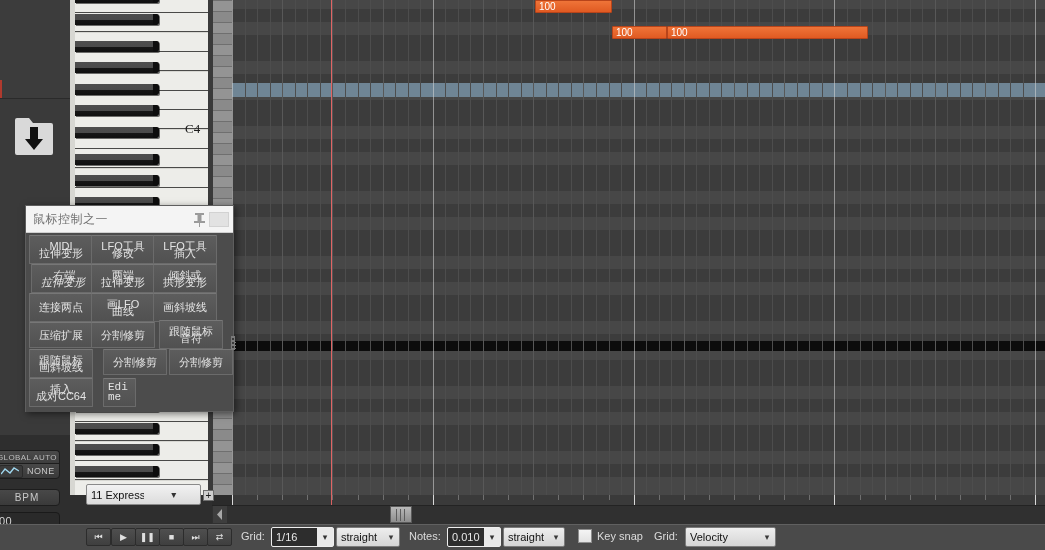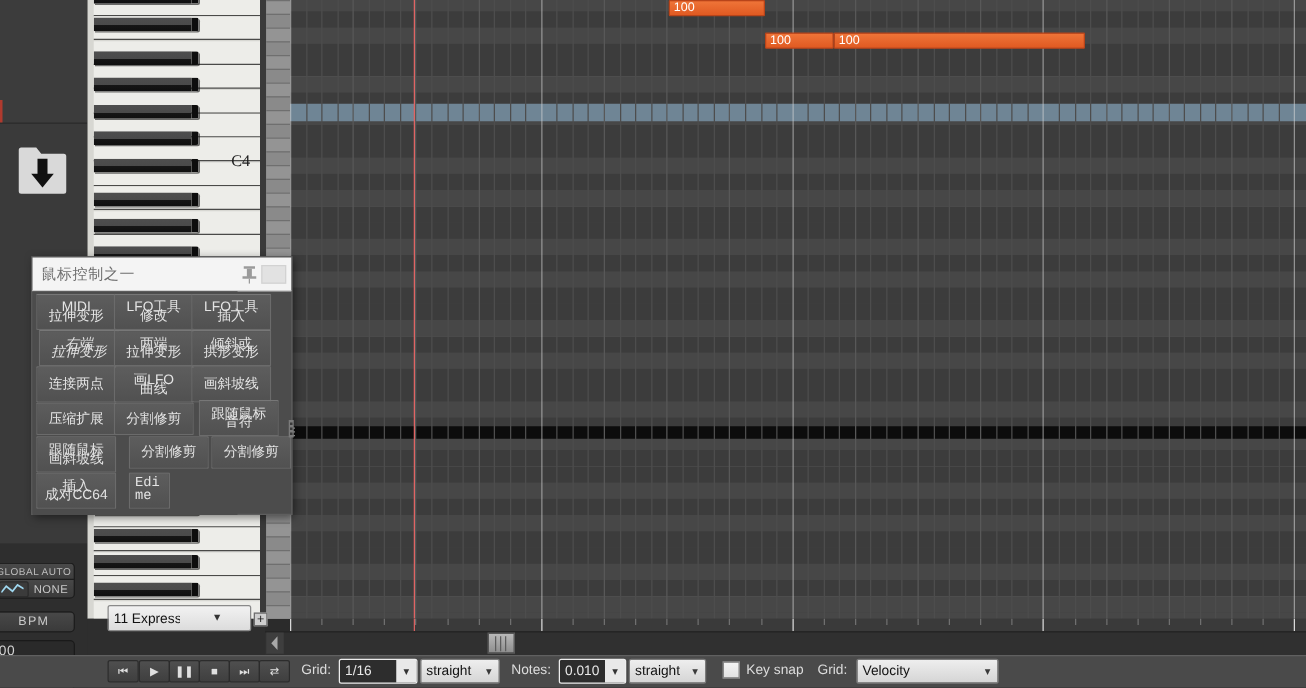--- a/index.html
+++ b/index.html
@@ -517,21 +517,21 @@
 </div>
 <div class="dd lite" style="left:503px;width:62px">
   <span class="cap">straight</span>
   <span class="chev">▾</span>
 </div>
 
 <div class="abs" id="keysnap-box" style="left:578px"></div>
 <div class="tbl" style="left:597px">Key snap</div>
 
 <div class="tbl" style="left:654px">Grid:</div>
-<div class="dd lite" style="left:685px;width:114px">
+<div class="dd lite" style="left:685px;width:91px">
   <span class="cap">Velocity</span>
   <span class="chev">▾</span>
 </div>
 
 <div class="abs" id="panel">
   <div id="panel-title">
     <span class="t">鼠标控制之一</span>
     <span id="pin-icon">
       <svg width="13" height="15" viewBox="0 0 13 15">
         <rect x="2" y="1" width="9" height="2" fill="#9a9a9a"></rect>

